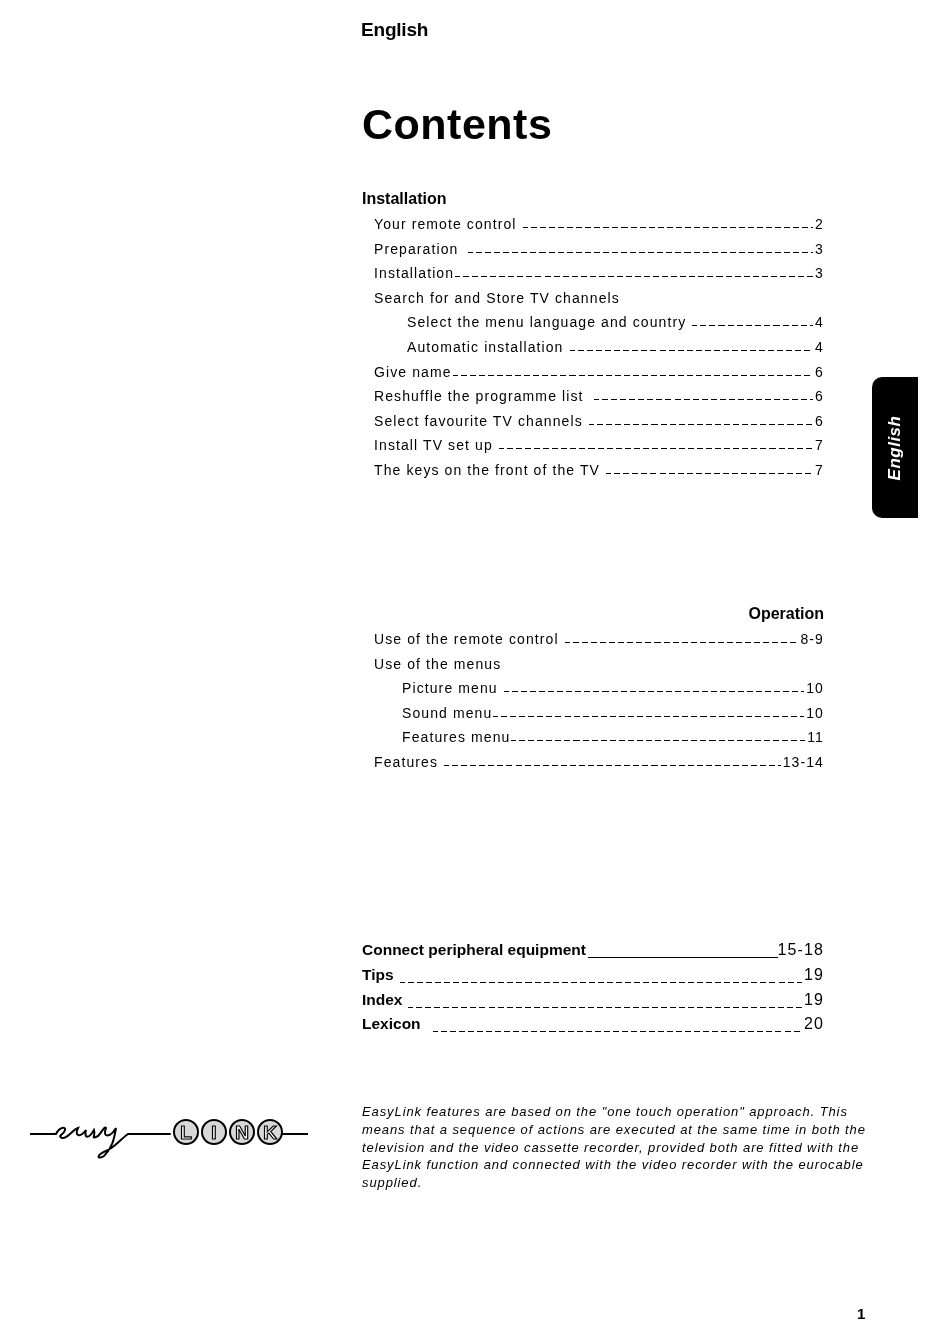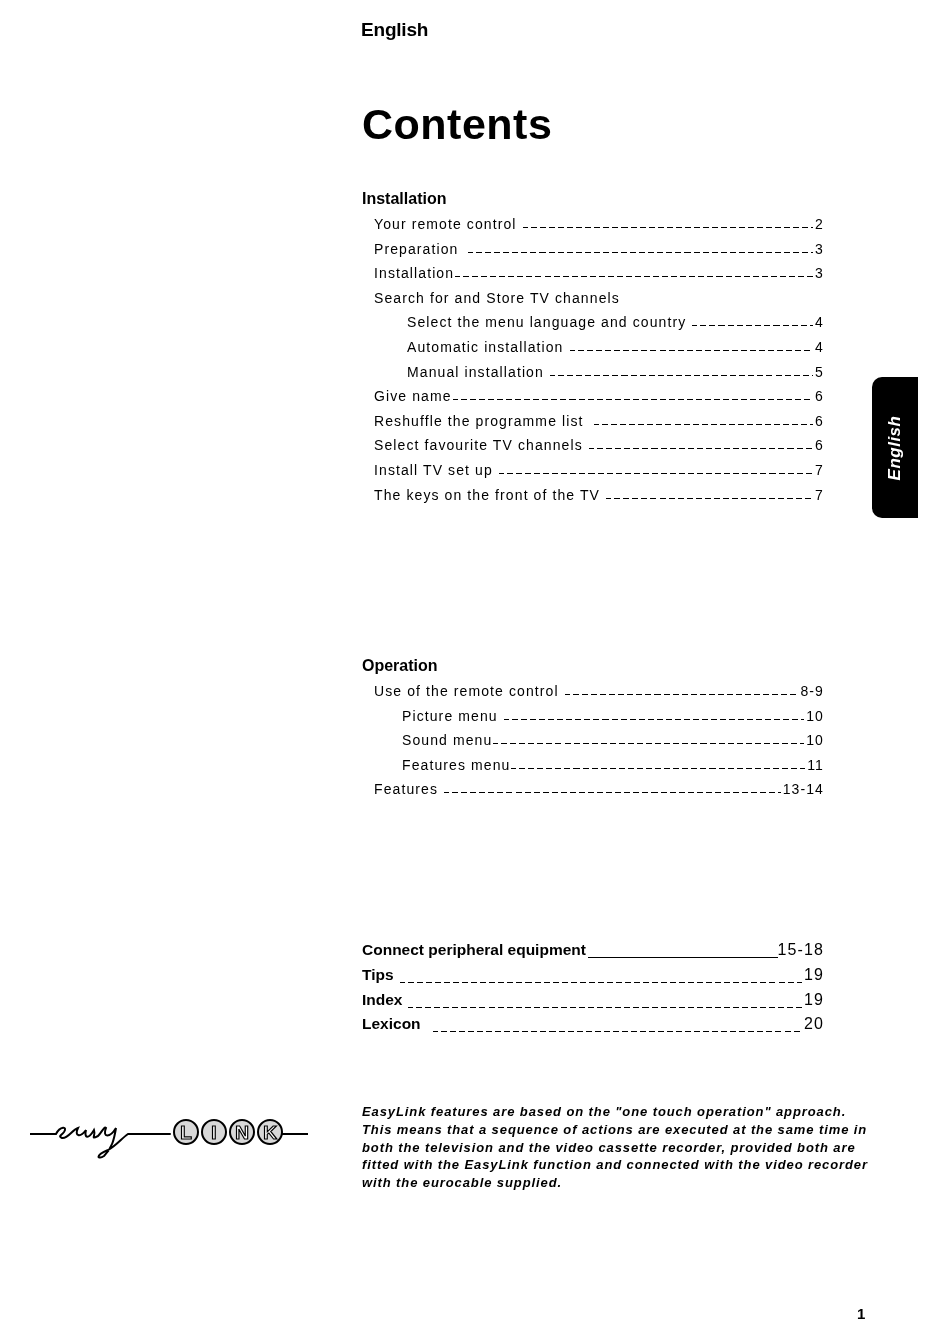--- a/index.html
+++ b/index.html
@@ -126,21 +126,20 @@
     .easylink-text {
       position: absolute;
       left: 362px;
       top: 1103px;
       width: 510px;
       font-size: 13px;
       line-height: 17.8px;
       font-style: italic;
       letter-spacing: 0.9px;
       margin: 0;
-      font-weight: bold;
     }
     .page-number {
       position: absolute;
       left: 857px;
       top: 1305px;
       font-size: 15px;
       font-weight: bold;
     }
   </style>
 </head>
@@ -174,25 +173,20 @@
   <div class="toc-row indent-1">
     <span class="toc-label">Select the menu language and country</span>
     <span class="toc-leader"></span>
     <span class="toc-page">4</span>
   </div>
   <div class="toc-row indent-1">
     <span class="toc-label">Automatic installation</span>
     <span class="toc-leader"></span>
     <span class="toc-page">4</span>
   </div>
-  <div class="toc-row indent-1">
-    <span class="toc-label">Manual installation</span>
-    <span class="toc-leader"></span>
-    <span class="toc-page">5</span>
-  </div>
   <div class="toc-row">
     <span class="toc-label">Give name</span>
     <span class="toc-leader tight"></span>
     <span class="toc-page">6</span>
   </div>
   <div class="toc-row">
     <span class="toc-label">Reshuffle the programme list</span>
     <span class="toc-leader" style="margin-left:10px;"></span>
     <span class="toc-page">6</span>
   </div>
@@ -210,27 +204,30 @@
     <span class="toc-label">The keys on the front of the TV</span>
     <span class="toc-leader"></span>
     <span class="toc-page">7</span>
   </div>
 </div>
 
 <div class="side-tab">
   <span class="side-tab-label">English</span>
 </div>
 
-<div class="section" style="top:654px;">
+<div class="section" style="top:602px;text-align:right;">
   <div class="section-heading">Operation</div>
 
   <div class="toc-row">
     <span class="toc-label">Use of the remote control</span>
     <span class="toc-leader"></span>
     <span class="toc-page">8-9</span>
+  </div>
+  <div class="toc-row">
+    <span class="toc-label">Use of the menus</span>
   </div>
   <div class="toc-row indent-2">
     <span class="toc-label">Picture menu</span>
     <span class="toc-leader"></span>
     <span class="toc-page">10</span>
   </div>
   <div class="toc-row indent-2">
     <span class="toc-label">Sound menu</span>
     <span class="toc-leader tight"></span>
     <span class="toc-page">10</span>

